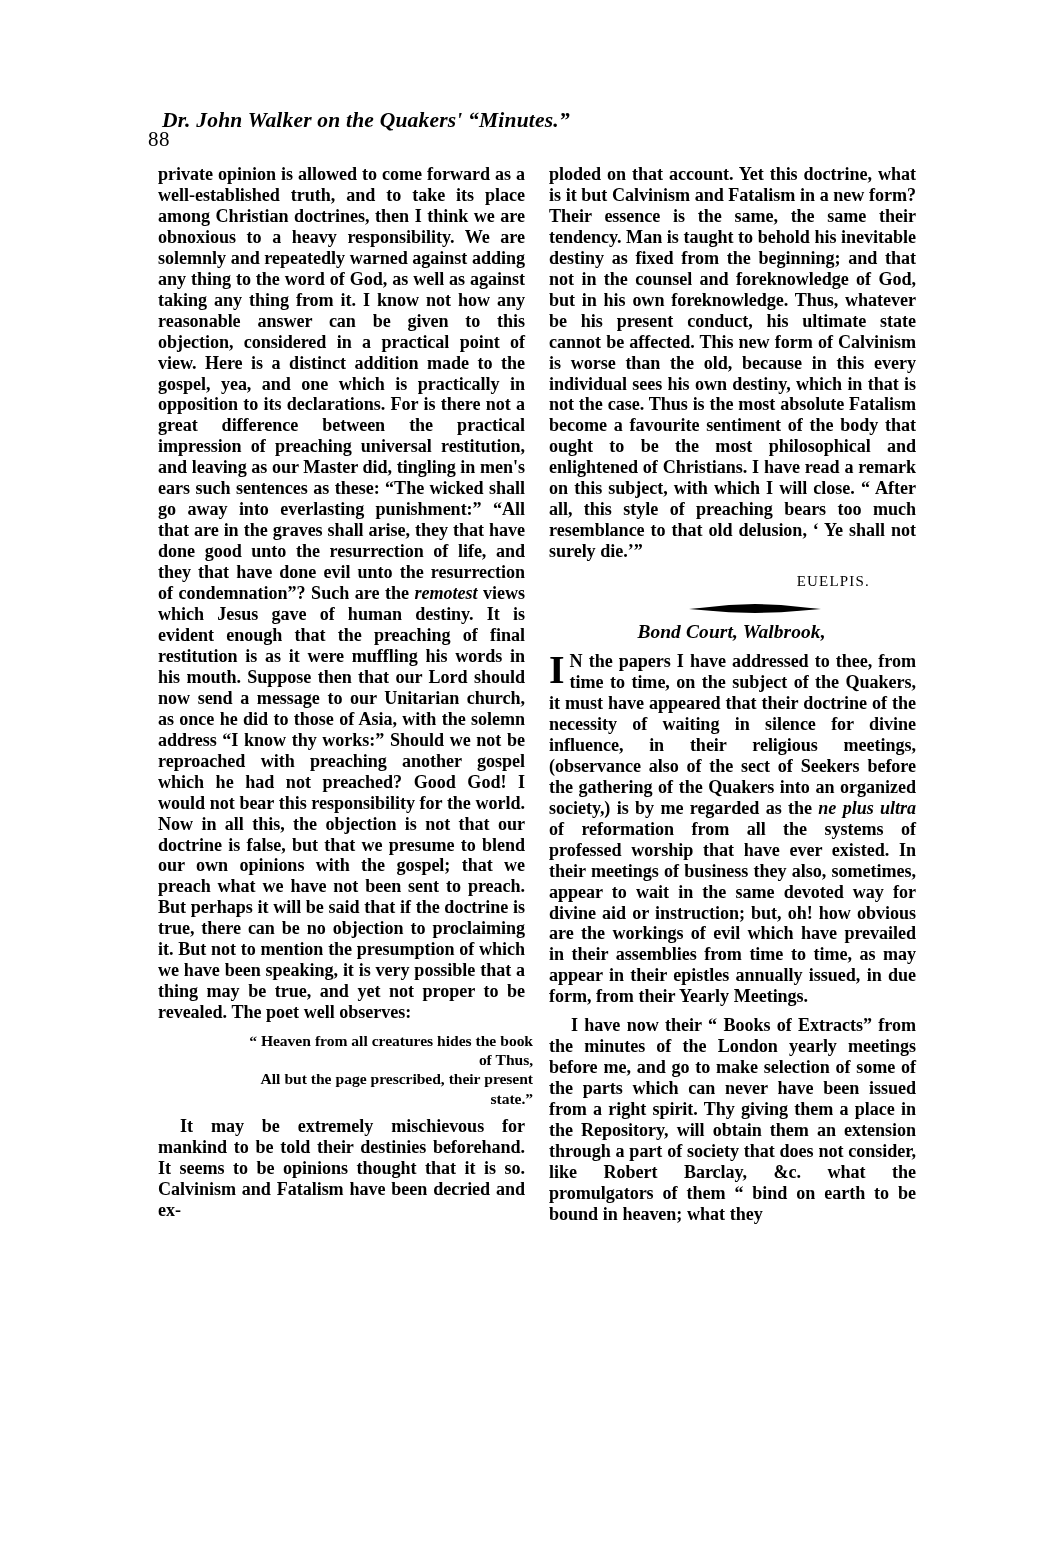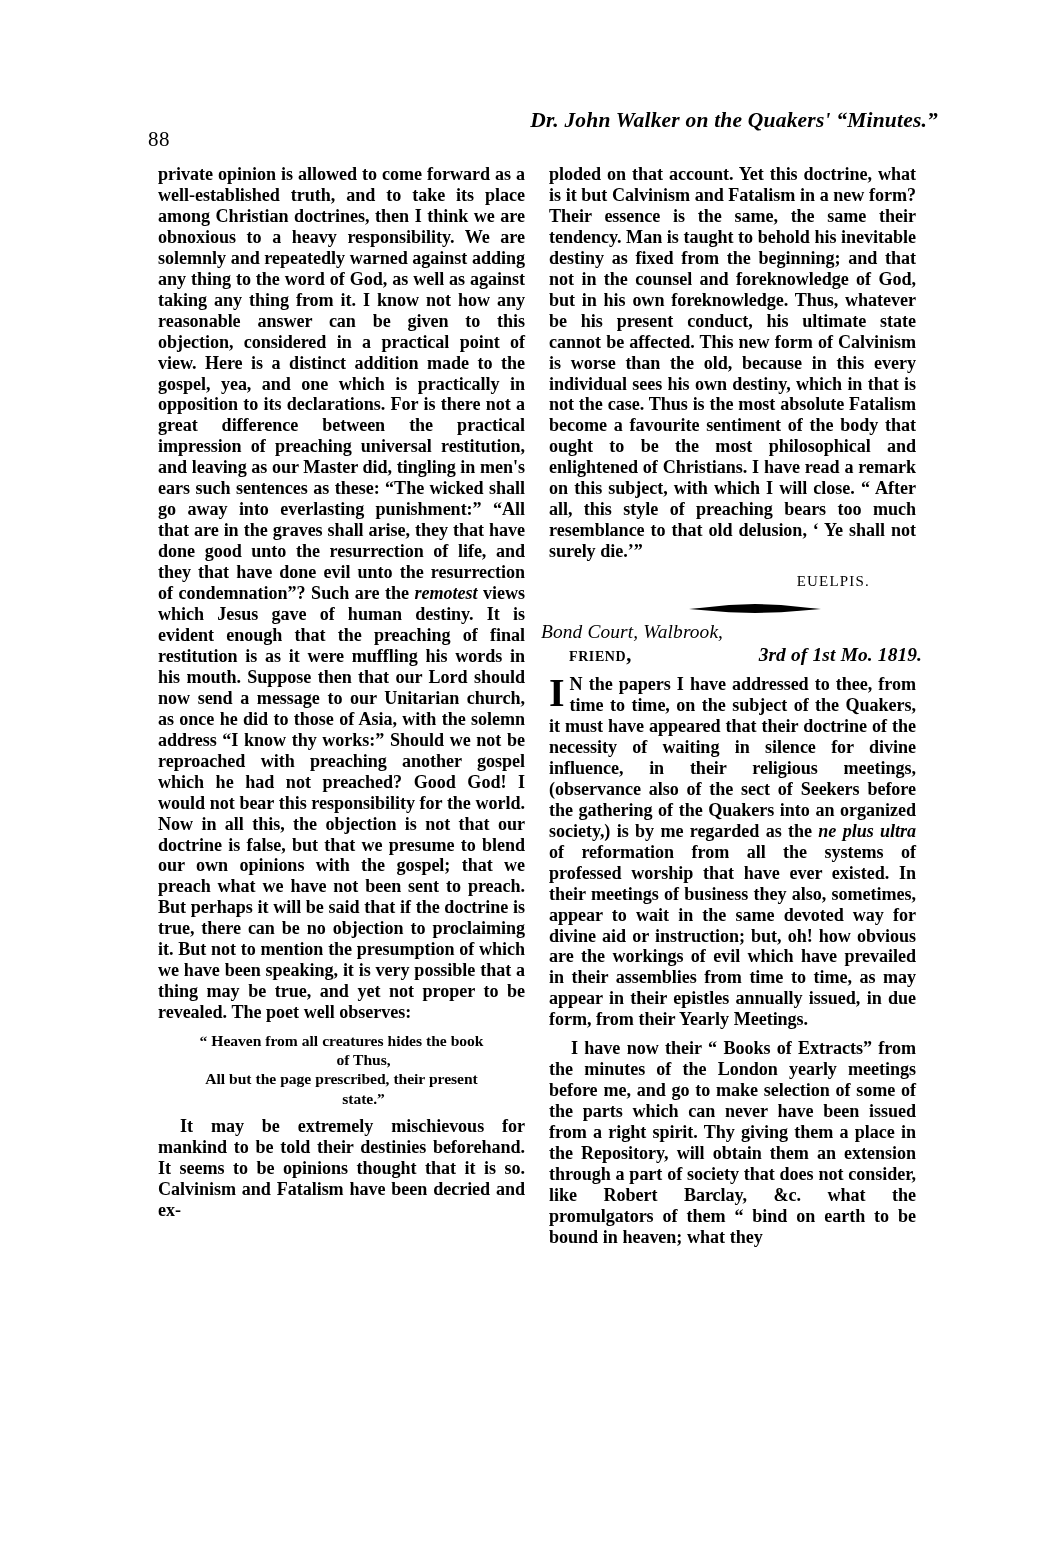--- a/index.html
+++ b/index.html
@@ -37,21 +37,21 @@
     top: 19px;
     font-size: 21px;
     font-weight: 400;
     letter-spacing: 0.5px;
   }
   .head-title {
     position: absolute;
     left: 0;
     top: 0;
     width: 776px;
-    text-align: right;
+    text-align: left;
     font-style: italic;
     font-weight: 700;
     font-size: 21.5px;
     letter-spacing: 0.2px;
     transform: translateX(14px);
   }
 
   
   .col {
     position: absolute;
@@ -76,21 +76,21 @@
     text-indent: 22px;
   }
 
   
   .col p:last-child { text-align: justify; }
 
   
   .verse {
     font-size: 15.6px;
     line-height: 19.2px;
-    text-align: center;
+    text-align: right;
     margin: 1px 0 5px 0;
     font-weight: 700;
   }
   .verse .vline { display: block; }
   .verse .vcont { display: block; padding-left: 44px; }
 
   
   .signature {
     text-align: right;
     font-size: 15px;
@@ -110,24 +110,24 @@
     position: absolute;
     left: 148px;
     top: 9px;
     width: 132px;
     height: 11px;
   }
 
   
   .dateline {
     font-style: italic;
-    font-weight: 400;
+    font-weight: 700;
     font-size: 19.4px;
     line-height: 23px;
-    text-align: left;
+    text-align: center;
     padding-right: 2px;
     letter-spacing: 0.1px;
   }
   .salutation-row {
     position: relative;
     height: 23px;
     line-height: 23px;
   }
   .salutation {
     position: absolute;
@@ -198,23 +198,19 @@
     <div class="signature">EUELPIS.</div>
 
     <div class="rule-wrap">
       <svg class="lens-rule" viewBox="0 0 132 11">
         <path d="M0 6.1 L18 4.2 L40 1.9 L66 0.9 L92 1.9 L114 4.2 L132 6.1 L114 7.6 L92 9.2 L66 10.1 L40 9.2 L18 7.6 Z" fill="#000000"></path>
       </svg>
     </div>
 
     <div class="dateline">Bond Court, Walbrook,</div>
 
-    <div class="salutation-row">
-      <span class="salutation">Friend,</span>
-      <span class="dateline-2">3rd of 1st Mo. 1819.</span>
-    </div>
 
     <p class="dropcap-para"><span class="dropcap">I</span><span>N the papers I have addressed to thee, from time to time, on the subject of the Quakers, it must have appeared that their doctrine of the necessity of waiting in silence for divine influence, in their religious meetings, (observance also of the sect of Seekers before the gathering of the Quakers into an organized society,) is by me regarded as the </span><i>ne plus ultra</i><span> of reformation from all the systems of professed worship that have ever existed. In their meetings of business they also, sometimes, appear to wait in the same devoted way for divine aid or instruction; but, oh! how obvious are the workings of evil which have prevailed in their assemblies from time to time, as may appear in their epistles annually issued, in due form, from their Yearly Meetings.</span></p>
 
     <p class="indent">I have now their “ Books of Extracts” from the minutes of the London yearly meetings before me, and go to make selection of some of the parts which can never have been issued from a right spirit. Thy giving them a place in the Repository, will obtain them an extension through a part of society that does not consider, like Robert Barclay, &amp;c. what the promulgators of them “ bind on earth to be bound in heaven; what they</p>
   </div>
 
 </div>
 
 </body></html>

